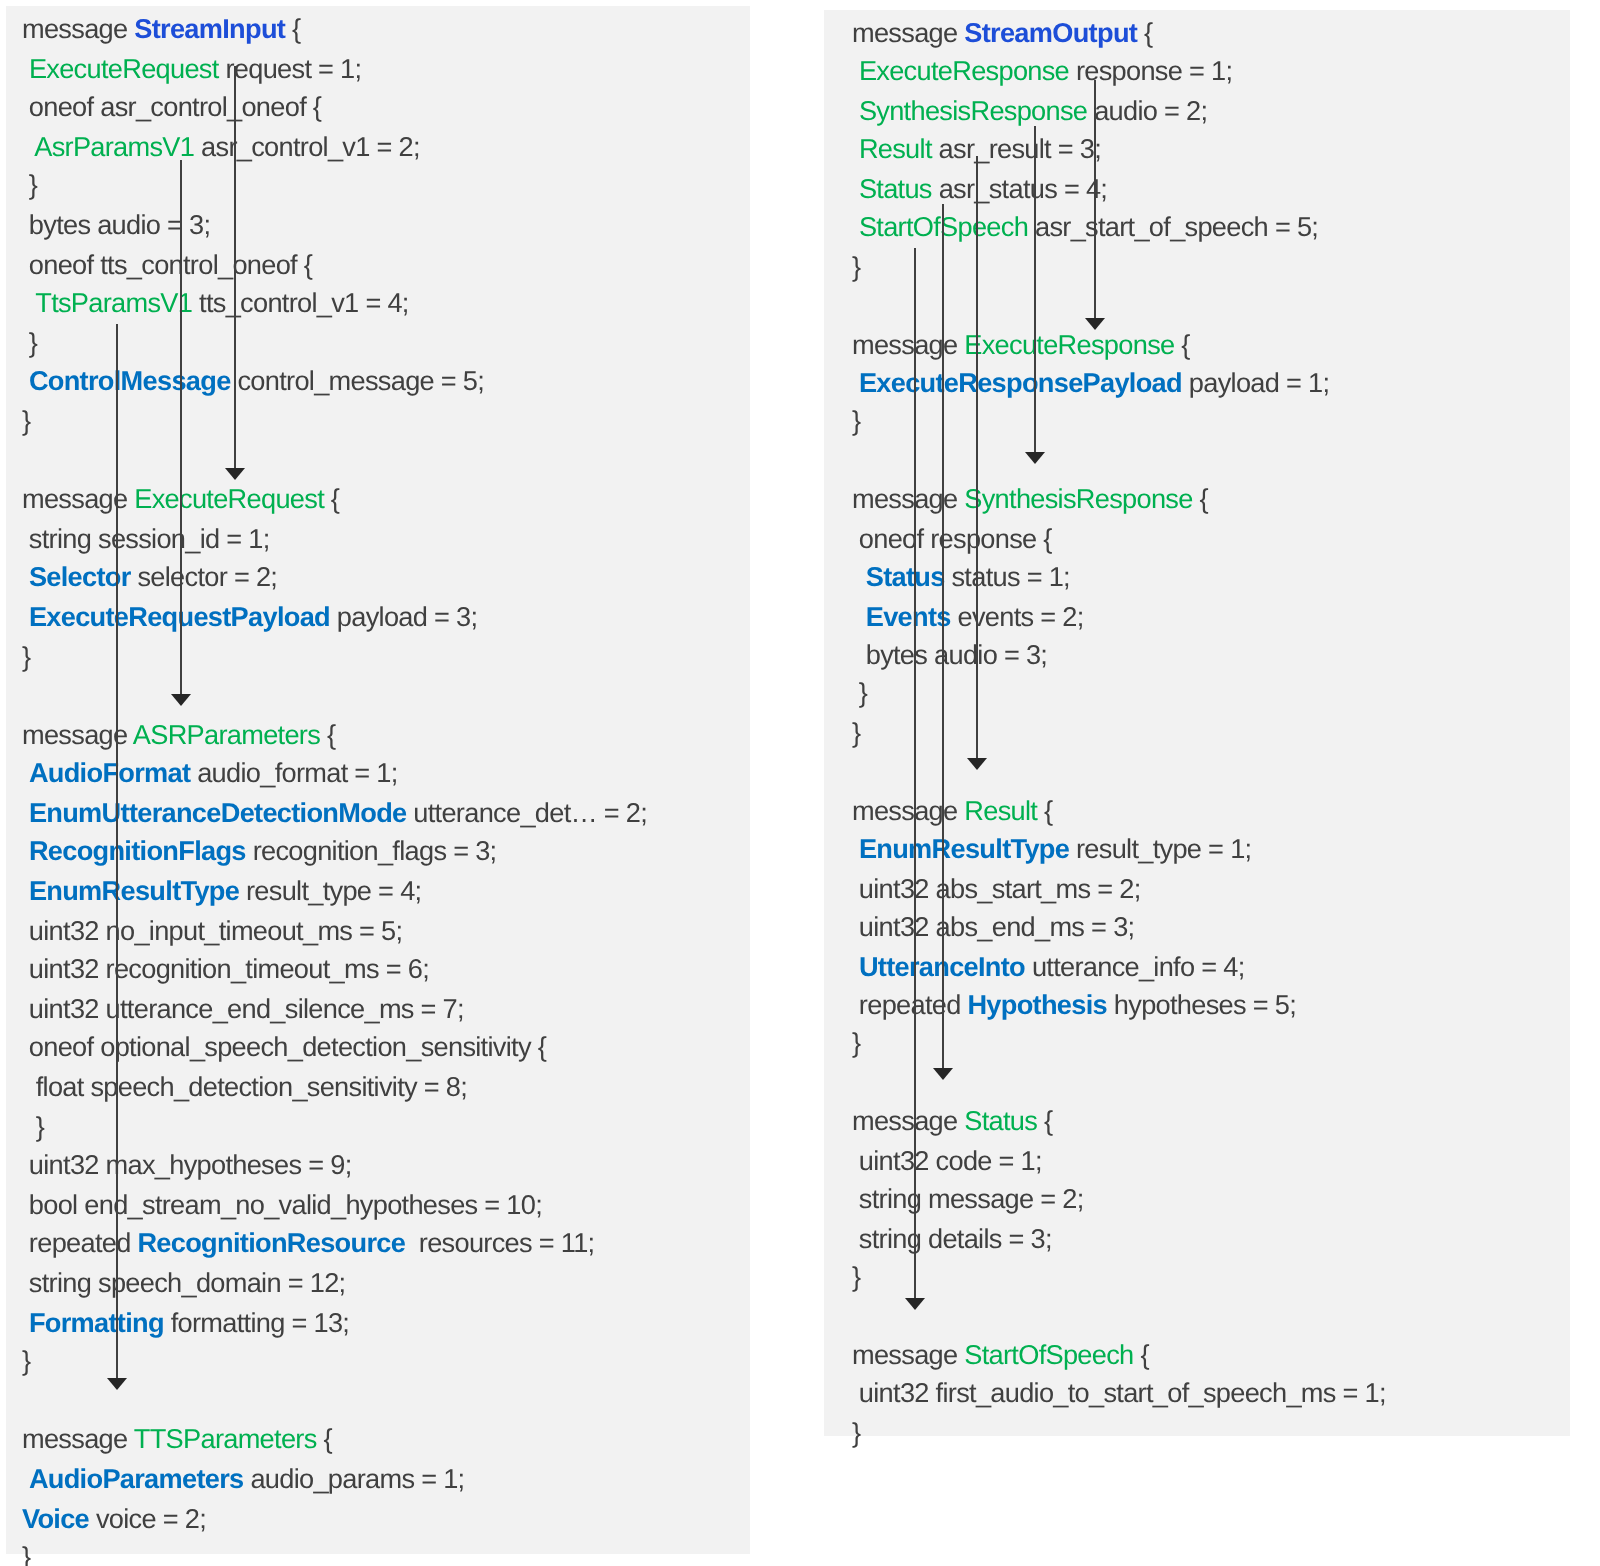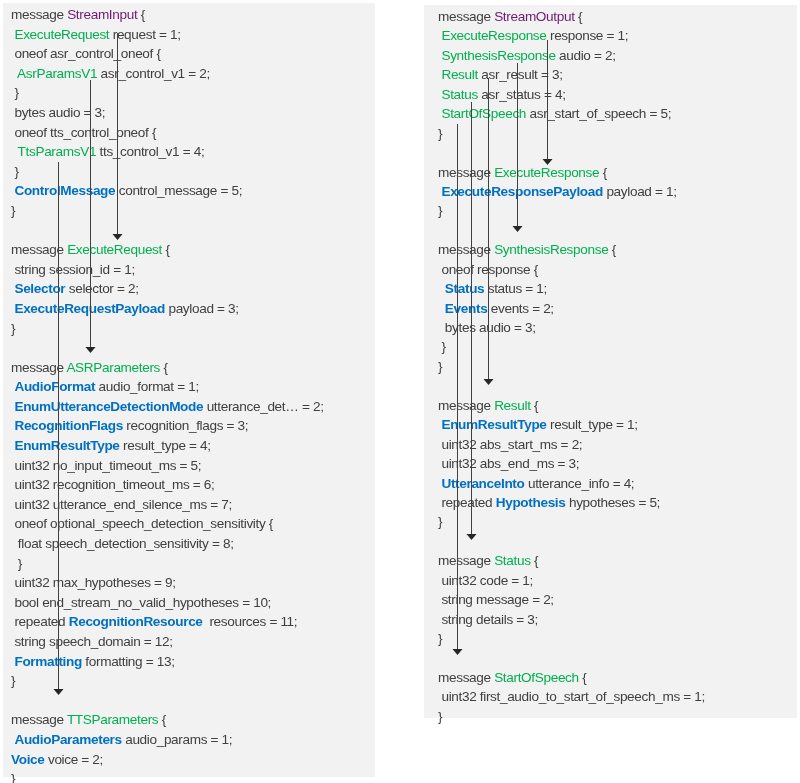--- a/index.html
+++ b/index.html
@@ -1,24 +1,24 @@
 <!DOCTYPE html>
 <html><head>
 <meta charset="utf-8">
 <style>
   html, body { margin: 0; padding: 0; background: #ffffff; }
   body { width: 800px; height: 783px; position: relative; overflow: hidden;
          font-family: "Liberation Sans", sans-serif; }
   .panel { position: absolute; background: #f2f2f2; box-sizing: border-box; }
   #left-panel  { left: 3px;   top: 3px;  width: 372px; height: 774px; padding-left: 8px; padding-top: 2px; }
-  #right-panel { left: 424px; top: 5px;  width: 373px; height: 713px; padding-left: 14px; padding-top: 2px; }
+  #right-panel { left: 412px; top: 5px;  width: 373px; height: 713px; padding-left: 14px; padding-top: 2px; }
   .code { font-size: 13.6px; letter-spacing: -0.35px; color: #404040; white-space: pre; }
   .line { height: 19.6px; line-height: 19.6px; }
   #right-panel .line { height: 19.45px; line-height: 19.45px; }
-  .kw-red   { color: #701a75; font-weight: normal; }
+  .kw-red   { color: #1d4ed8; font-weight: bold; }
   .kw-green { color: #00b050; font-weight: normal; }
   .kw-blue  { color: #0070c0; font-weight: bold; }
   .plain    { color: #404040; }
   svg.arrows { position: absolute; left: 0; top: 0; pointer-events: none; }
 </style>
 </head>
 <body>
 
 <div class="panel code" id="left-panel"><div class="line"><span class="plain">message </span><span class="kw-red">StreamInput</span><span class="plain"> {</span></div><div class="line"><span class="plain"> </span><span class="kw-green">ExecuteRequest</span><span class="plain"> request = 1;</span></div><div class="line"><span class="plain"> oneof asr_control_oneof {</span></div><div class="line"><span class="plain">  </span><span class="kw-green">AsrParamsV1</span><span class="plain"> asr_control_v1 = 2;</span></div><div class="line"><span class="plain"> }</span></div><div class="line"><span class="plain"> bytes audio = 3;</span></div><div class="line"><span class="plain"> oneof tts_control_oneof {</span></div><div class="line"><span class="plain">  </span><span class="kw-green">TtsParamsV1</span><span class="plain"> tts_control_v1 = 4;</span></div><div class="line"><span class="plain"> }</span></div><div class="line"><span class="plain"> </span><span class="kw-blue">ControlMessage</span><span class="plain"> control_message = 5;</span></div><div class="line"><span class="plain">}</span></div><div class="line">&nbsp;</div><div class="line"><span class="plain">message </span><span class="kw-green">ExecuteRequest</span><span class="plain"> {</span></div><div class="line"><span class="plain"> string session_id = 1;</span></div><div class="line"><span class="plain"> </span><span class="kw-blue">Selector</span><span class="plain"> selector = 2;</span></div><div class="line"><span class="plain"> </span><span class="kw-blue">ExecuteRequestPayload</span><span class="plain"> payload = 3;</span></div><div class="line"><span class="plain">}</span></div><div class="line">&nbsp;</div><div class="line"><span class="plain">message </span><span class="kw-green">ASRParameters</span><span class="plain"> {</span></div><div class="line"><span class="plain"> </span><span class="kw-blue">AudioFormat</span><span class="plain"> audio_format = 1;</span></div><div class="line"><span class="plain"> </span><span class="kw-blue">EnumUtteranceDetectionMode</span><span class="plain"> utterance_det… = 2;</span></div><div class="line"><span class="plain"> </span><span class="kw-blue">RecognitionFlags</span><span class="plain"> recognition_flags = 3;</span></div><div class="line"><span class="plain"> </span><span class="kw-blue">EnumResultType</span><span class="plain"> result_type = 4;</span></div><div class="line"><span class="plain"> uint32 no_input_timeout_ms = 5;</span></div><div class="line"><span class="plain"> uint32 recognition_timeout_ms = 6;</span></div><div class="line"><span class="plain"> uint32 utterance_end_silence_ms = 7;</span></div><div class="line"><span class="plain"> oneof optional_speech_detection_sensitivity {</span></div><div class="line"><span class="plain">  float speech_detection_sensitivity = 8;</span></div><div class="line"><span class="plain">  }</span></div><div class="line"><span class="plain"> uint32 max_hypotheses = 9;</span></div><div class="line"><span class="plain"> bool end_stream_no_valid_hypotheses = 10;</span></div><div class="line"><span class="plain"> repeated </span><span class="kw-blue">RecognitionResource</span><span class="plain">  resources = 11;</span></div><div class="line"><span class="plain"> string speech_domain = 12;</span></div><div class="line"><span class="plain"> </span><span class="kw-blue">Formatting</span><span class="plain"> formatting = 13;</span></div><div class="line"><span class="plain">}</span></div><div class="line">&nbsp;</div><div class="line"><span class="plain">message </span><span class="kw-green">TTSParameters</span><span class="plain"> {</span></div><div class="line"><span class="plain"> </span><span class="kw-blue">AudioParameters</span><span class="plain"> audio_params = 1;</span></div><div class="line"><span class="plain"></span><span class="kw-blue">Voice</span><span class="plain"> voice = 2;</span></div><div class="line"><span class="plain">}</span></div></div>
 <div class="panel code" id="right-panel"><div class="line"><span class="plain">message </span><span class="kw-red">StreamOutput</span><span class="plain"> {</span></div><div class="line"><span class="plain"> </span><span class="kw-green">ExecuteResponse</span><span class="plain"> response = 1;</span></div><div class="line"><span class="plain"> </span><span class="kw-green">SynthesisResponse</span><span class="plain"> audio = 2;</span></div><div class="line"><span class="plain"> </span><span class="kw-green">Result</span><span class="plain"> asr_result = 3;</span></div><div class="line"><span class="plain"> </span><span class="kw-green">Status</span><span class="plain"> asr_status = 4;</span></div><div class="line"><span class="plain"> </span><span class="kw-green">StartOfSpeech</span><span class="plain"> asr_start_of_speech = 5;</span></div><div class="line"><span class="plain">}</span></div><div class="line">&nbsp;</div><div class="line"><span class="plain">message </span><span class="kw-green">ExecuteResponse</span><span class="plain"> {</span></div><div class="line"><span class="plain"> </span><span class="kw-blue">ExecuteResponsePayload</span><span class="plain"> payload = 1;</span></div><div class="line"><span class="plain">}</span></div><div class="line">&nbsp;</div><div class="line"><span class="plain">message </span><span class="kw-green">SynthesisResponse</span><span class="plain"> {</span></div><div class="line"><span class="plain"> oneof response {</span></div><div class="line"><span class="plain">  </span><span class="kw-blue">Status</span><span class="plain"> status = 1;</span></div><div class="line"><span class="plain">  </span><span class="kw-blue">Events</span><span class="plain"> events = 2;</span></div><div class="line"><span class="plain">  bytes audio = 3;</span></div><div class="line"><span class="plain"> }</span></div><div class="line"><span class="plain">}</span></div><div class="line">&nbsp;</div><div class="line"><span class="plain">message </span><span class="kw-green">Result</span><span class="plain"> {</span></div><div class="line"><span class="plain"> </span><span class="kw-blue">EnumResultType</span><span class="plain"> result_type = 1;</span></div><div class="line"><span class="plain"> uint32 abs_start_ms = 2;</span></div><div class="line"><span class="plain"> uint32 abs_end_ms = 3;</span></div><div class="line"><span class="plain"> </span><span class="kw-blue">UtteranceInto</span><span class="plain"> utterance_info = 4;</span></div><div class="line"><span class="plain"> repeated </span><span class="kw-blue">Hypothesis</span><span class="plain"> hypotheses = 5;</span></div><div class="line"><span class="plain">}</span></div><div class="line">&nbsp;</div><div class="line"><span class="plain">message </span><span class="kw-green">Status</span><span class="plain"> {</span></div><div class="line"><span class="plain"> uint32 code = 1;</span></div><div class="line"><span class="plain"> string message = 2;</span></div><div class="line"><span class="plain"> string details = 3;</span></div><div class="line"><span class="plain">}</span></div><div class="line">&nbsp;</div><div class="line"><span class="plain">message </span><span class="kw-green">StartOfSpeech</span><span class="plain"> {</span></div><div class="line"><span class="plain"> uint32 first_audio_to_start_of_speech_ms = 1;</span></div><div class="line"><span class="plain">}</span></div></div>

